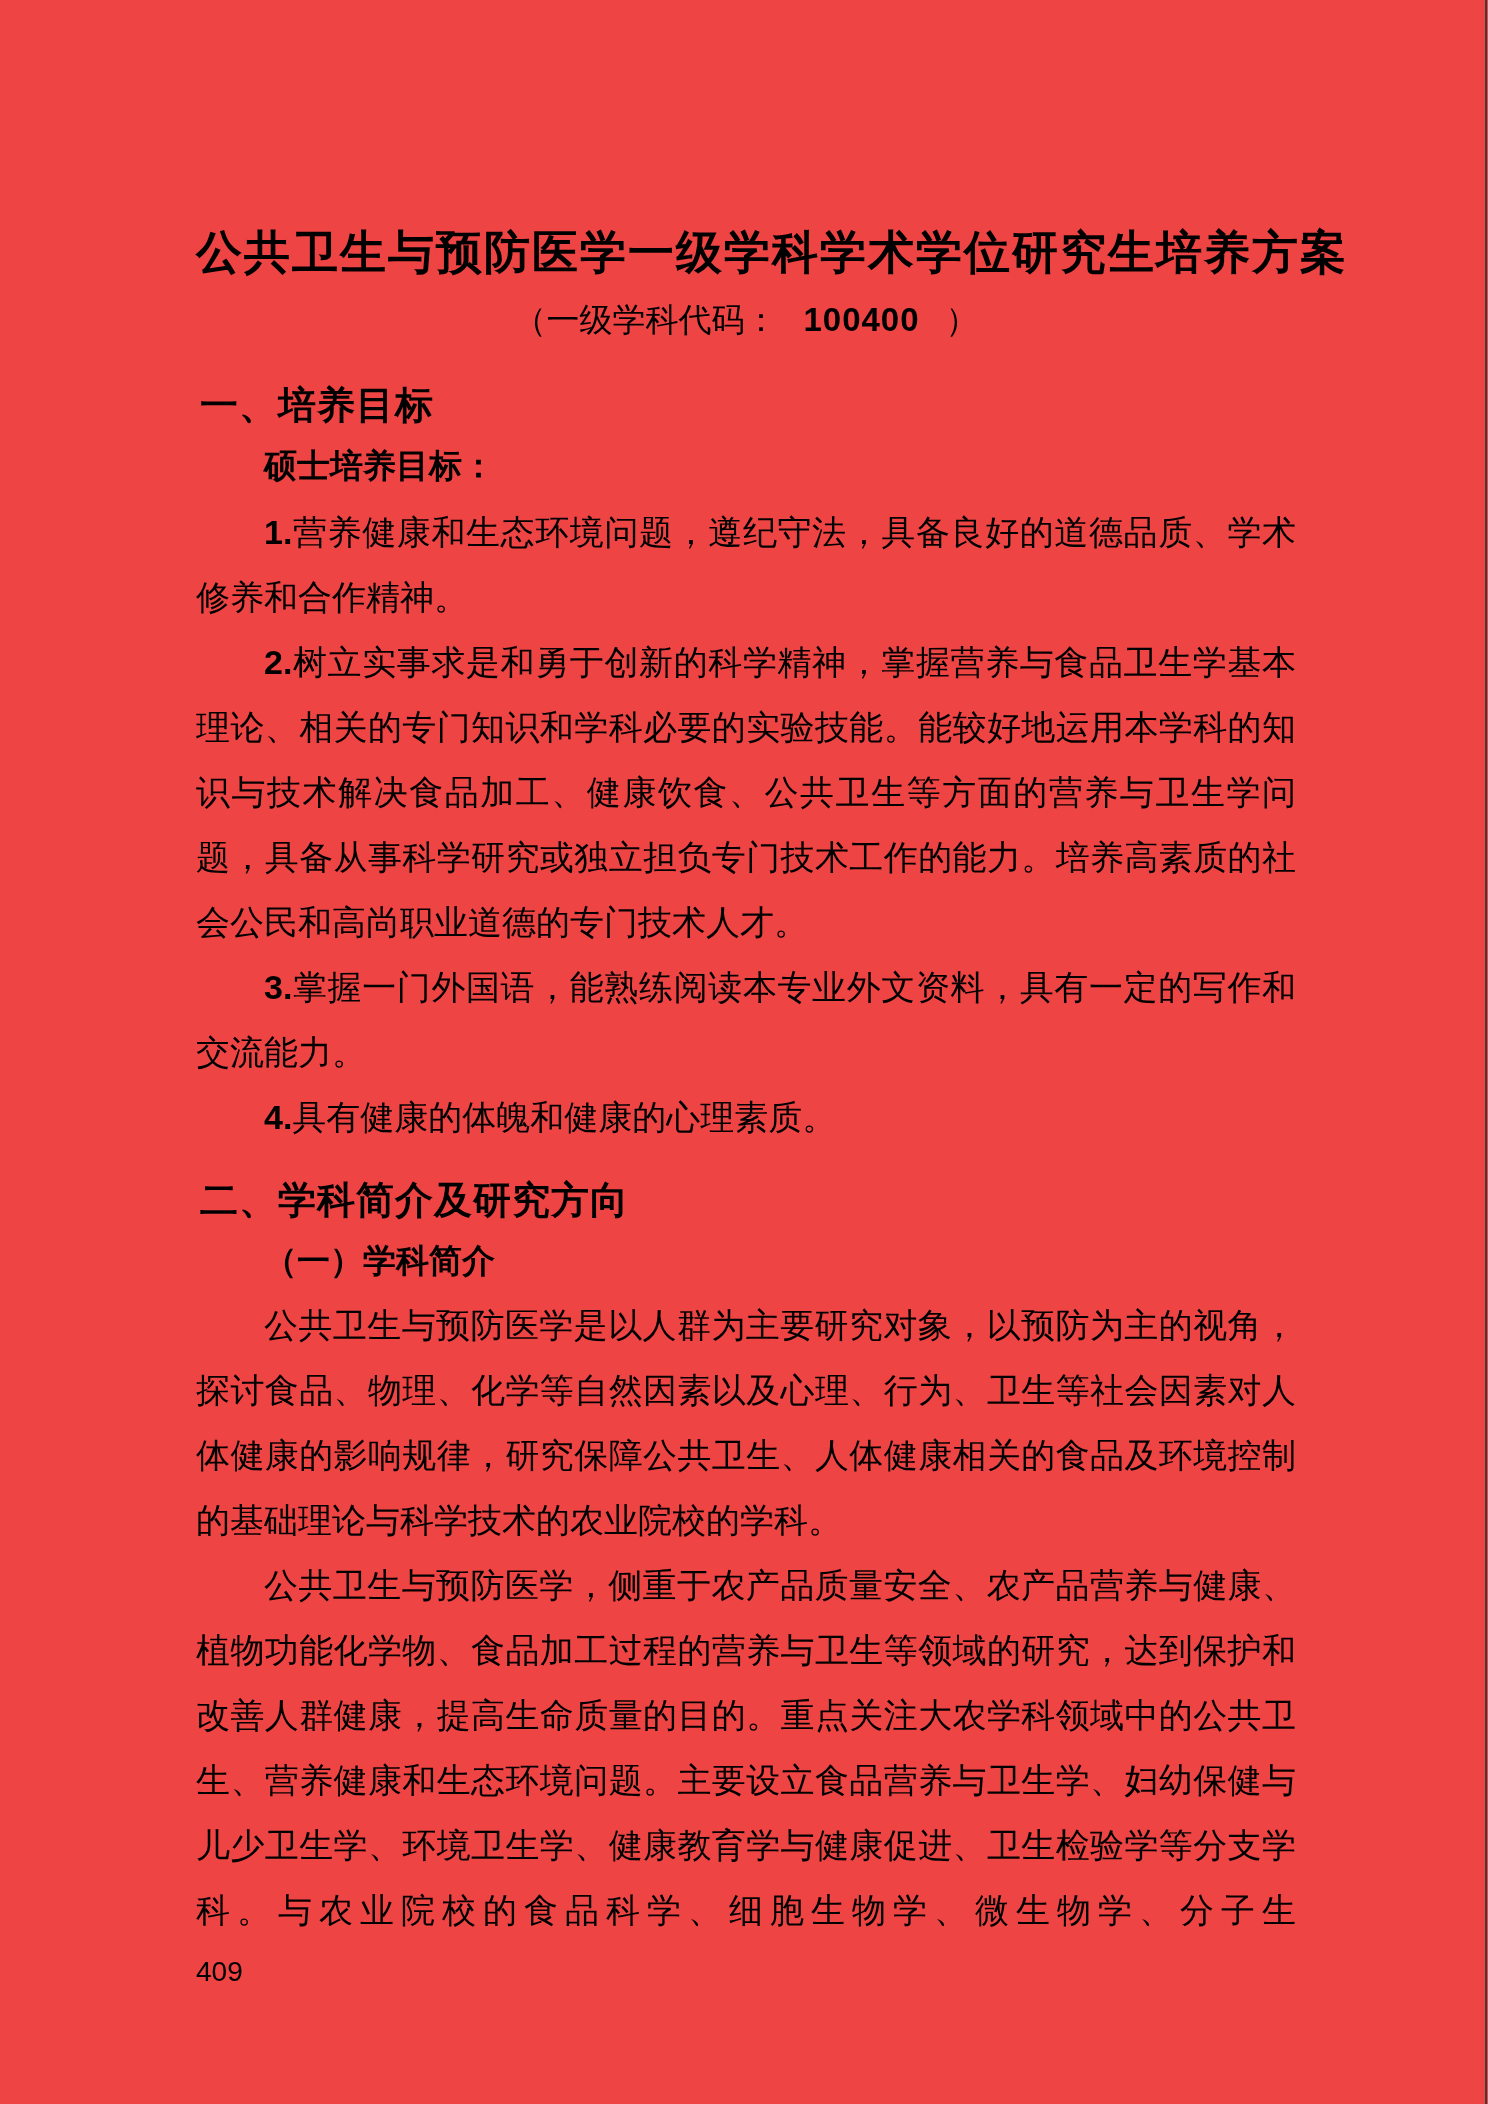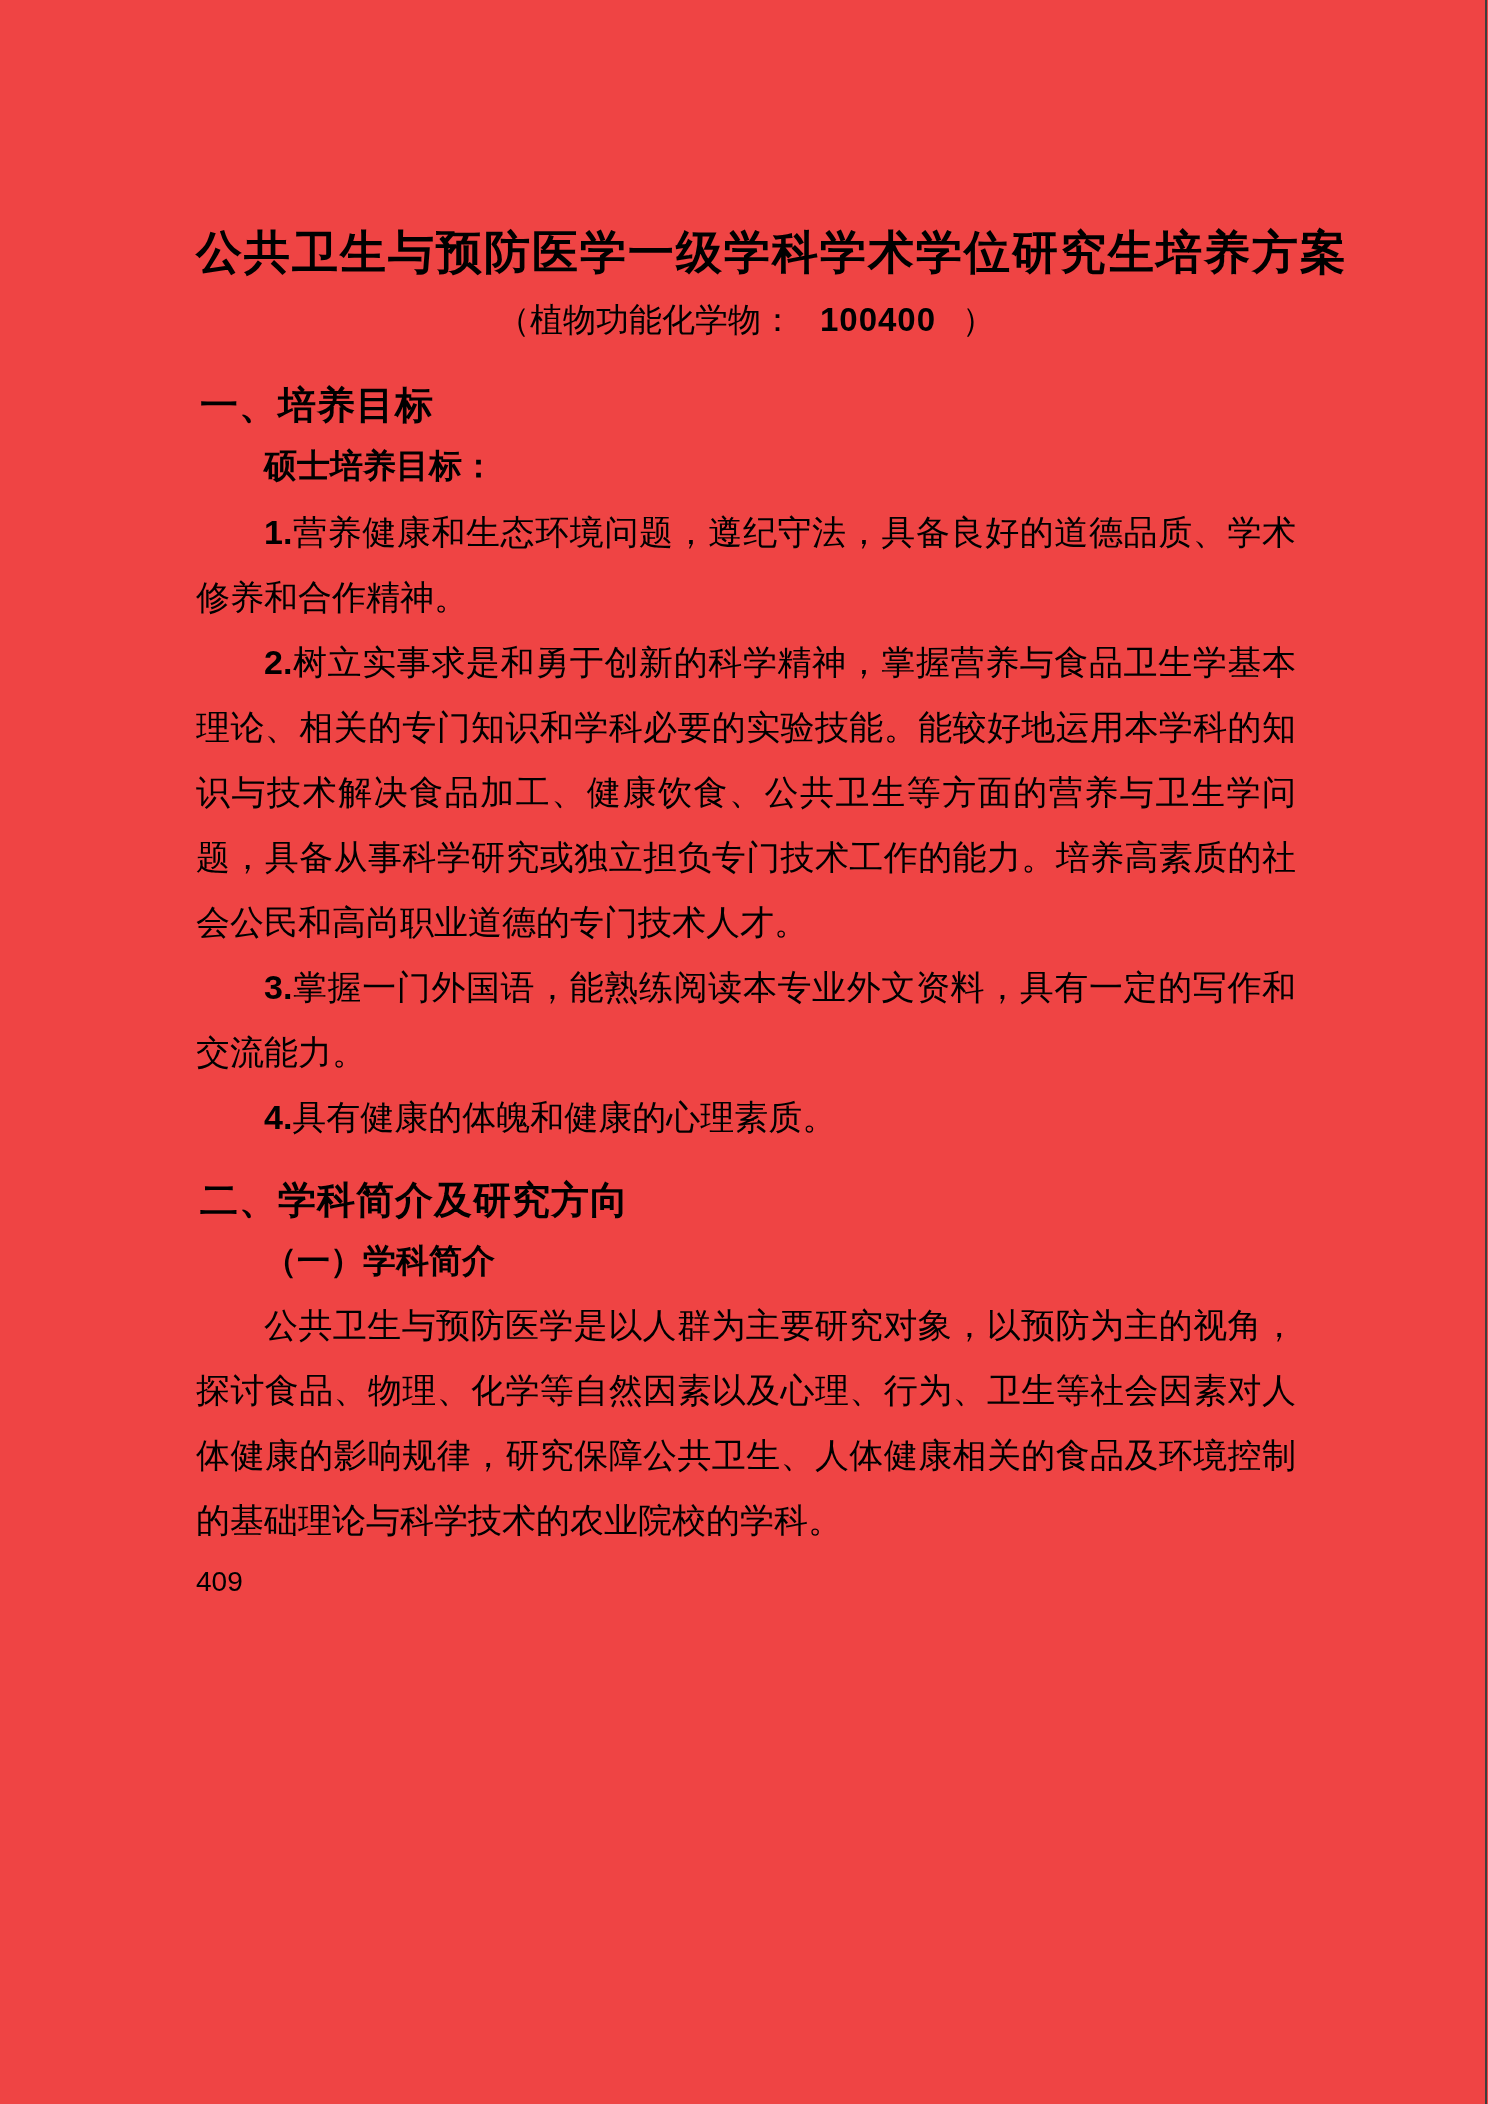--- a/index.html
+++ b/index.html
@@ -98,38 +98,39 @@
 <body>
 
 <div class="page">
   <div class="scan-edge"></div>
 
   <div class="content">
 
     <h1 class="doc-title">公共卫生与预防医学一级学科学术学位研究生培养方案</h1>
 
     <div class="doc-subtitle">
-      <span>（植物功能化学物：</span><span class="code">100400</span><span>）</span>
+      <span>（一级学科代码：</span><span class="code">100400</span><span>）</span>
     </div>
 
     <h2 class="sec-heading first">一、培养目标</h2>
 
     <h3 class="sub-heading">硕士培养目标：</h3>
 
     <p class="body-para after-heading"><span class="num">1.</span><span>营养健康和生态环境问题，遵纪守法，具备良好的道德品质、学术修养和合作精神。</span></p>
 
     <p class="body-para"><span class="num">2.</span><span>树立实事求是和勇于创新的科学精神，掌握营养与食品卫生学基本理论、相关的专门知识和学科必要的实验技能。能较好地运用本学科的知识与技术解决食品加工、健康饮食、公共卫生等方面的营养与卫生学问题，具备从事科学研究或独立担负专门技术工作的能力。培养高素质的社会公民和高尚职业道德的专门技术人才。</span></p>
 
     <p class="body-para"><span class="num">3.</span><span>掌握一门外国语，能熟练阅读本专业外文资料，具有一定的写作和交流能力。</span></p>
 
     <p class="body-para"><span class="num">4.</span><span>具有健康的体魄和健康的心理素质。</span></p>
 
     <h2 class="sec-heading second">二、学科简介及研究方向</h2>
 
     <h3 class="sub-heading">（一）学科简介</h3>
 
     <p class="body-para lead"><span>公共卫生与预防医学是以人群为主要研究对象，以预防为主的视角，探讨食品、物理、化学等自然因素以及心理、行为、卫生等社会因素对人体健康的影响规律，研究保障公共卫生、人体健康相关的食品及环境控制的基础理论与科学技术的农业院校的学科。</span></p>
 
+    <p class="body-para continued"><span>公共卫生与预防医学，侧重于农产品质量安全、农产品营养与健康、植物功能化学物、食品加工过程的营养与卫生等领域的研究，达到保护和改善人群健康，提高生命质量的目的。重点关注大农学科领域中的公共卫生、营养健康和生态环境问题。主要设立食品营养与卫生学、妇幼保健与儿少卫生学、环境卫生学、健康教育学与健康促进、卫生检验学等分支学科。与农业院校的食品科学、细胞生物学、微生物学、分子生</span></p>
 
     <div class="page-number">409</div>
 
   </div>
 </div>
 
 </body></html>

